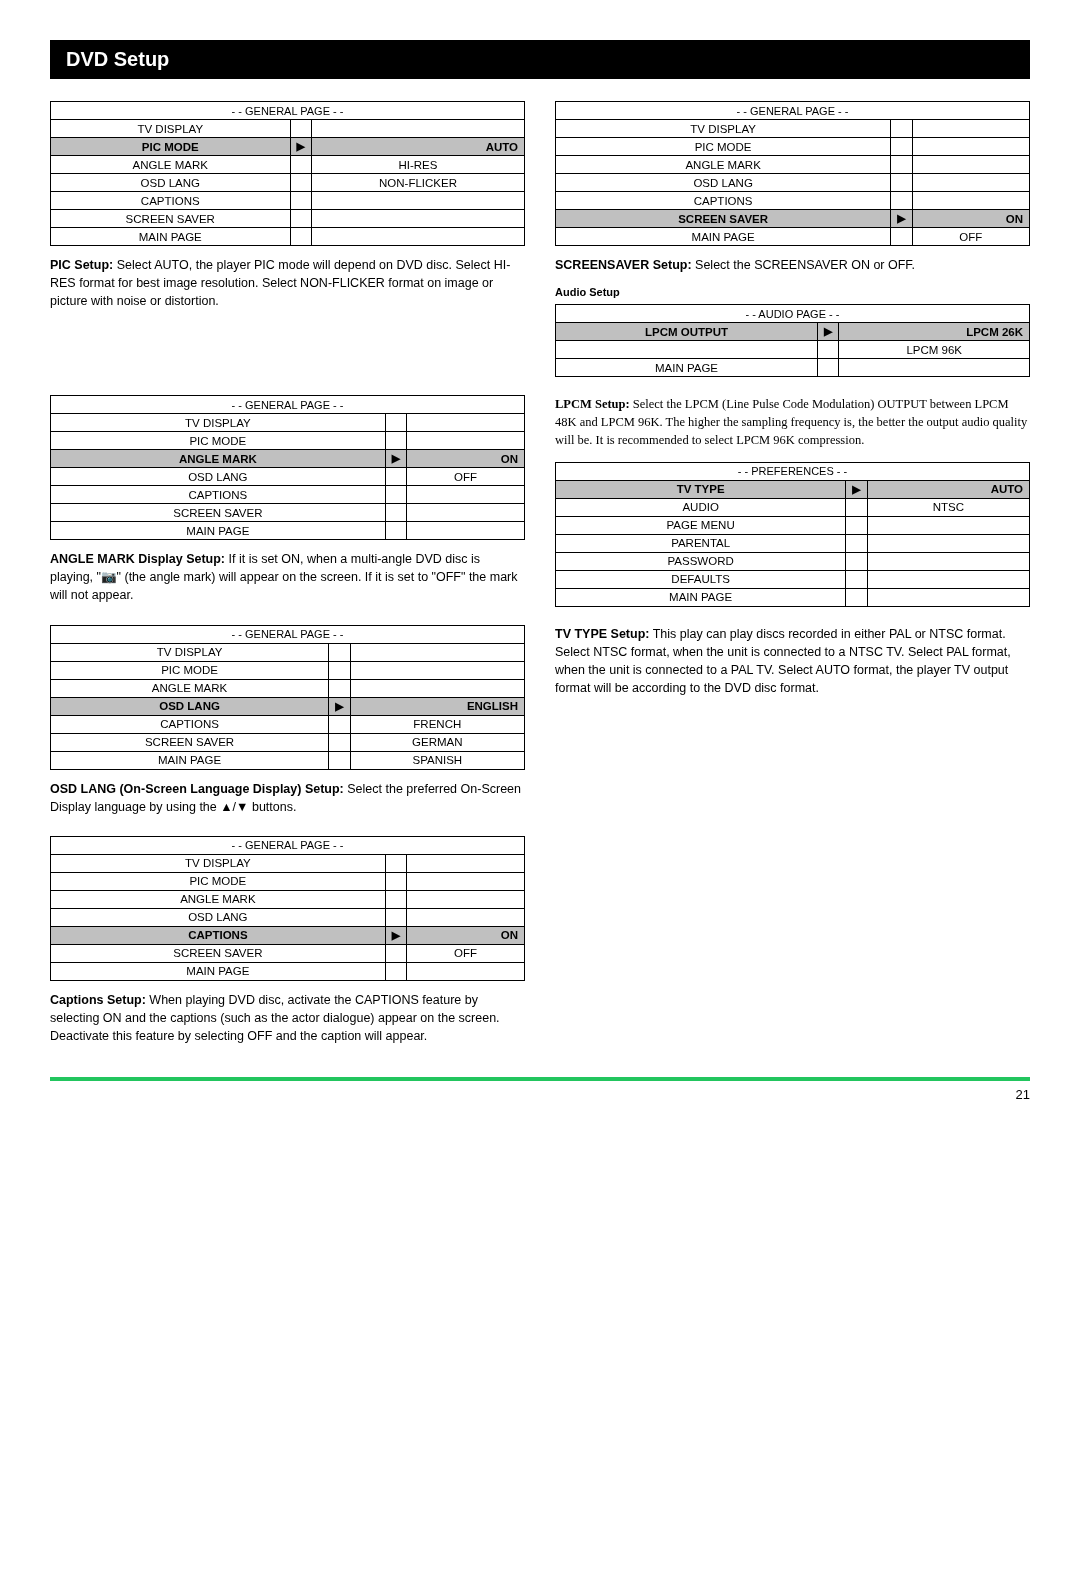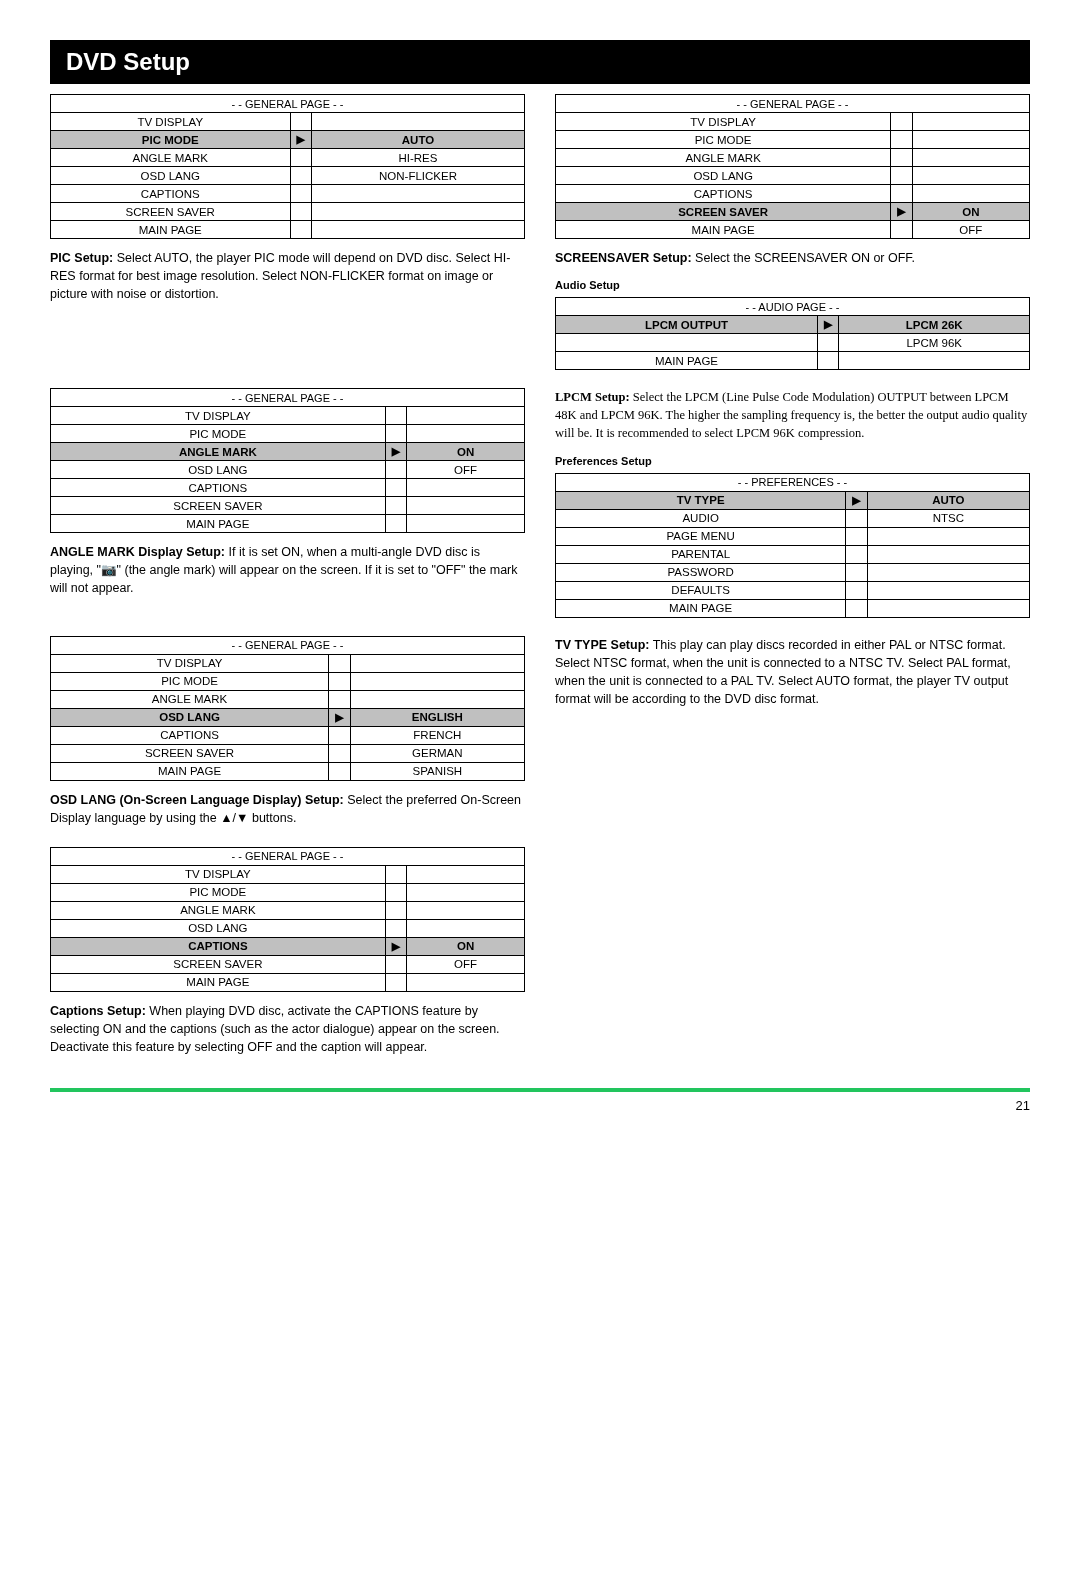--- a/index.html
+++ b/index.html
@@ -8,24 +8,24 @@
       font-size: 13px;
       background: #fff;
       color: #000;
       width: 1080px;
       min-height: 1591px;
       padding: 40px 50px 40px 50px;
     }
     .page-title {
       background: #000;
       color: #fff;
-      font-size: 24px;
+      font-size: 20px;
       font-weight: bold;
       padding: 8px 16px;
-      margin-bottom: 10px;
+      margin-bottom: 22px;
       display: inline-block;
       width: 100%;
     }
     .two-col {
       display: flex;
       gap: 30px;
       margin-bottom: 8px;
     }
     .col-left { flex: 1; }
     .col-right { flex: 1; }
@@ -55,20 +55,21 @@
       background: #c0c0c0;
       font-weight: bold;
     }
     .menu-table .arrow-cell {
       width: 16px;
       font-size: 11px;
     }
     .menu-table .highlighted-value {
       background: #c0c0c0;
       font-weight: bold;
+      text-align: right;
     }
 
     
     .section-text {
       font-size: 12.5px;
       line-height: 1.45;
       margin-bottom: 12px;
     }
     .section-text b { font-weight: bold; text-align: right; }
 
@@ -269,21 +270,20 @@
     <div class="section-text">
       <b>ANGLE MARK Display Setup:</b>
       <span> If it is set ON, when a multi-angle DVD disc is playing, "📷" (the angle mark) will appear on the screen. If it is set to "OFF" the mark will not appear.</span>
     </div>
   </div>
   <div class="col-right">
     <div class="section-text" style="margin-top:0;font-family:Liberation Serif, serif;">
       <b>LPCM Setup:</b>
       <span>Select the LPCM (Line Pulse Code Modulation) OUTPUT between LPCM 48K and LPCM 96K. The higher the sampling frequency is, the better the output audio quality will be. It is recommended to select LPCM 96K compression.</span>
     </div>
-    <div class="subsection-title">Preferences Setup</div>
     <table class="menu-table">
       <tbody>
           <tr class="header-row">
             <td colspan="3">- - PREFERENCES - -</td>
           </tr>
       <tr class="selected-row">
             <td>TV TYPE</td>
             <td class="arrow-cell">▶</td>
             <td class="highlighted-value">AUTO</td>
           </tr>

